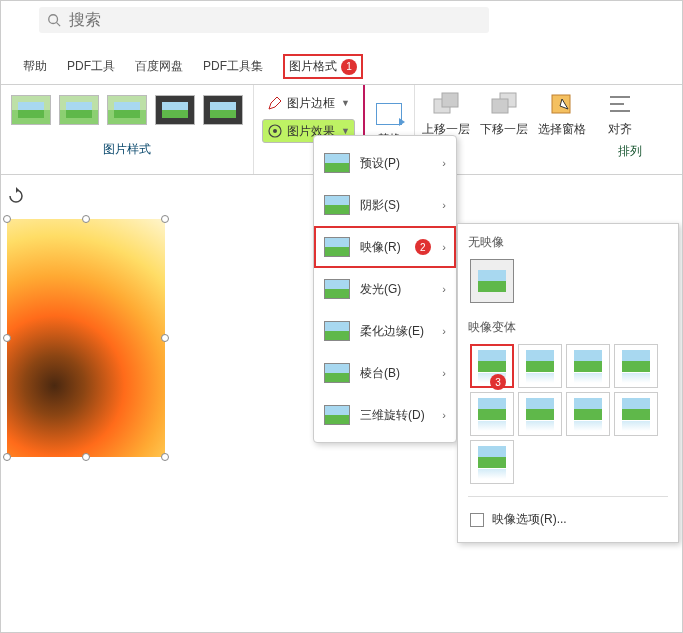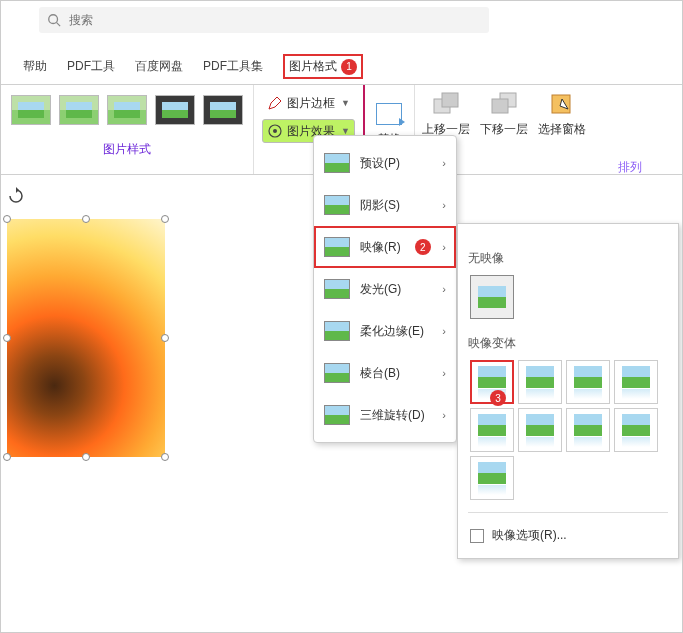--- a/index.html
+++ b/index.html
@@ -1,54 +1,54 @@
 <!DOCTYPE html>
 <html><head>
 <meta charset="utf-8">
 <style>
 *{box-sizing:border-box;margin:0;padding:0;font-family:"Microsoft YaHei",Arial,sans-serif;font-size:12px;color:#333}
 body{background:#fff;width:683px;height:633px;overflow:hidden;position:relative;border:1px solid #ccc}
 .searchbar{position:absolute;left:38px;top:6px;width:450px;height:26px;background:#f3f3f3;border-radius:3px;display:flex;align-items:center;padding:0 8px}
 .searchbar .sicon{width:14px;height:14px;margin-right:8px}
-.searchbar input{border:none;background:transparent;outline:none;flex:1;font-size:12px;color:#737373}
+.searchbar input{border:none;background:transparent;outline:none;flex:1;font-size:16px;color:#737373}
 .tabs{position:absolute;left:0;top:48px;width:100%;height:36px;display:flex;align-items:center;padding-left:12px;border-bottom:1px solid #d0d0d0}
 .tab{padding:0 10px;height:36px;display:flex;align-items:center;color:#444;cursor:pointer}
 .tab.active{color:#c41f1e;font-weight:normal}
 .tab-hl{border:2px solid #e03131;padding:2px 4px;display:flex;align-items:center}
 .badge{display:inline-flex;width:16px;height:16px;border-radius:50%;background:#e03131;color:#fff;font-size:10px;align-items:center;justify-content:center;margin-left:4px}
 .ribbon{position:absolute;left:0;top:84px;width:100%;height:90px;border-bottom:1px solid #d0d0d0;background:#fff;display:flex}
 .styles{display:flex;flex-direction:column;align-items:center;padding:6px 10px;border-right:1px solid #e0e0e0}
 .styles-row{display:flex;gap:8px;margin-top:4px}
 .style-thumb{width:40px;height:30px;border:1px solid #bbb;background:linear-gradient(#bde0a8 50%,#8ccf72 50%);position:relative}
 .style-thumb.dark{background:#3a3a3a}
 .style-thumb.dark::after,.style-thumb::after{content:"";position:absolute;left:6px;top:6px;width:26px;height:16px;background:linear-gradient(#a8d8f0 50%,#5fb84a 50%)}
-.styles-label{margin-top:16px;color:#6d28d9}
+.styles-label{margin-top:16px;color:#0c4a6e}
 .borderfx{display:flex;flex-direction:column;padding:6px 8px;gap:4px;border-right:2px solid #be185d}
 .fxbtn{display:flex;align-items:center;height:24px;padding:0 4px;border:1px solid transparent;cursor:pointer;gap:4px;white-space:nowrap}
 .fxbtn.sel{background:#bef264;border:1px solid #bbb;border-radius:3px}
 .fxbtn .chev{margin-left:2px;font-size:9px;color:#666}
 .replace{display:flex;flex-direction:column;align-items:center;justify-content:center;padding:6px 10px;border-right:1px solid #e0e0e0;width:50px}
 .replace .ricon{width:26px;height:22px;border:1px solid #5a9bd5;background:#fff;position:relative}
 .replace .ricon::after{content:"";position:absolute;right:-4px;bottom:-2px;width:0;height:0;border-left:6px solid #5a9bd5;border-top:4px solid transparent;border-bottom:4px solid transparent}
 .arrange{display:flex;align-items:flex-start;padding:6px 4px;gap:4px}
 .arr-item{display:flex;flex-direction:column;align-items:center;width:54px;color:#999;cursor:pointer}
 .arr-item .aicon{width:28px;height:26px;margin-bottom:4px}
-.arr-label{position:absolute;right:40px;top:158px;color:#8b5cf6}
+.arr-label{position:absolute;right:40px;top:142px;color:#14532d}
 .rotate-handle{position:absolute;left:6px;top:186px;width:18px;height:18px}
 .rotate-handle svg{width:18px;height:18px}
 .selimg{position:absolute;left:6px;top:218px;width:158px;height:238px;overflow:hidden}
 .selimg .shell{width:100%;height:100%;background:radial-gradient(circle at 30% 70%,#4a2810 0%,#8b4513 15%,#ff6b1a 35%,#ffaa33 55%,#ffdd66 75%,#fff5cc 100%)}
 .handle{position:absolute;width:8px;height:8px;background:#fff;border:1px solid #888;border-radius:50%}
 .dropdown{position:absolute;left:312px;top:134px;width:144px;background:#fff;border:1px solid #ccc;box-shadow:2px 2px 6px rgba(0,0,0,.2);padding:6px 0;border-radius:4px}
 .dd-item{display:flex;align-items:center;height:42px;padding:0 10px;cursor:pointer;gap:10px;position:relative}
 .dd-item .thumb{width:26px;height:20px;background:linear-gradient(#a8d8f0 50%,#5fb84a 50%);border:1px solid #888}
 .dd-item .arrow{position:absolute;right:10px;color:#666;font-size:11px}
 .dd-item.hl{outline:2px solid #e03131;outline-offset:-2px}
 .flyout{position:absolute;left:456px;top:222px;width:222px;background:#fff;border:1px solid #ccc;box-shadow:2px 2px 6px rgba(0,0,0,.2);padding:10px}
-.fly-label{color:#555;margin-bottom:6px;margin-top:16px}
+.fly-label{color:#555;margin-bottom:6px;margin-top:0}
 .fly-thumb{width:44px;height:44px;border:1px solid #ccc;display:inline-flex;align-items:center;justify-content:center;margin:2px;cursor:pointer;position:relative}
 .fly-thumb.sel{border:1px solid #888;background:#eee}
 .fly-thumb .img{width:28px;height:22px;background:linear-gradient(#a8d8f0 50%,#5fb84a 50%)}
 .fly-thumb .refl{width:28px;height:10px;background:linear-gradient(rgba(168,216,240,.5),transparent);margin-top:1px}
 .fly-grid{display:flex;flex-wrap:wrap;width:200px}
 .fly-hl{border:2px solid #e03131!important}
 .fly-sep{border-top:1px solid #ddd;margin:10px 0}
 .fly-opt{display:flex;align-items:center;gap:8px;padding:4px 2px;cursor:pointer}
 .fly-opt .box{width:14px;height:14px;border:1px solid #888}
 .smicon{width:16px;height:16px}
@@ -125,20 +125,28 @@
         </svg>
       <span>下移一层</span>
     </div>
     <div class="arr-item">
       <svg class="aicon" viewBox="0 0 28 26">
           <rect x="4" y="4" width="18" height="18" fill="#f4c060" stroke="#c08030"></rect>
           <path d="M14 8 L20 18 L12 15 Z" fill="#fff" stroke="#333"></path>
         </svg>
       <span>选择窗格</span>
     </div>
+    <div class="arr-item">
+      <svg class="aicon" viewBox="0 0 28 26">
+          <line x1="4" y1="6" x2="24" y2="6" stroke="#888" stroke-width="2"></line>
+          <line x1="4" y1="13" x2="18" y2="13" stroke="#888" stroke-width="2"></line>
+          <line x1="4" y1="20" x2="24" y2="20" stroke="#888" stroke-width="2"></line>
+        </svg>
+      <span>对齐</span>
+    </div>
   </div>
 </div>
 <div class="arr-label">排列</div>
 
 <div class="rotate-handle">
   <svg viewBox="0 0 18 18">
       <path d="M9 3 A6 6 0 1 1 3 9" fill="none" stroke="#444" stroke-width="1.5"></path>
       <path d="M9 0 L12 3 L9 6 Z" fill="#444"></path>
     </svg>
 </div>

